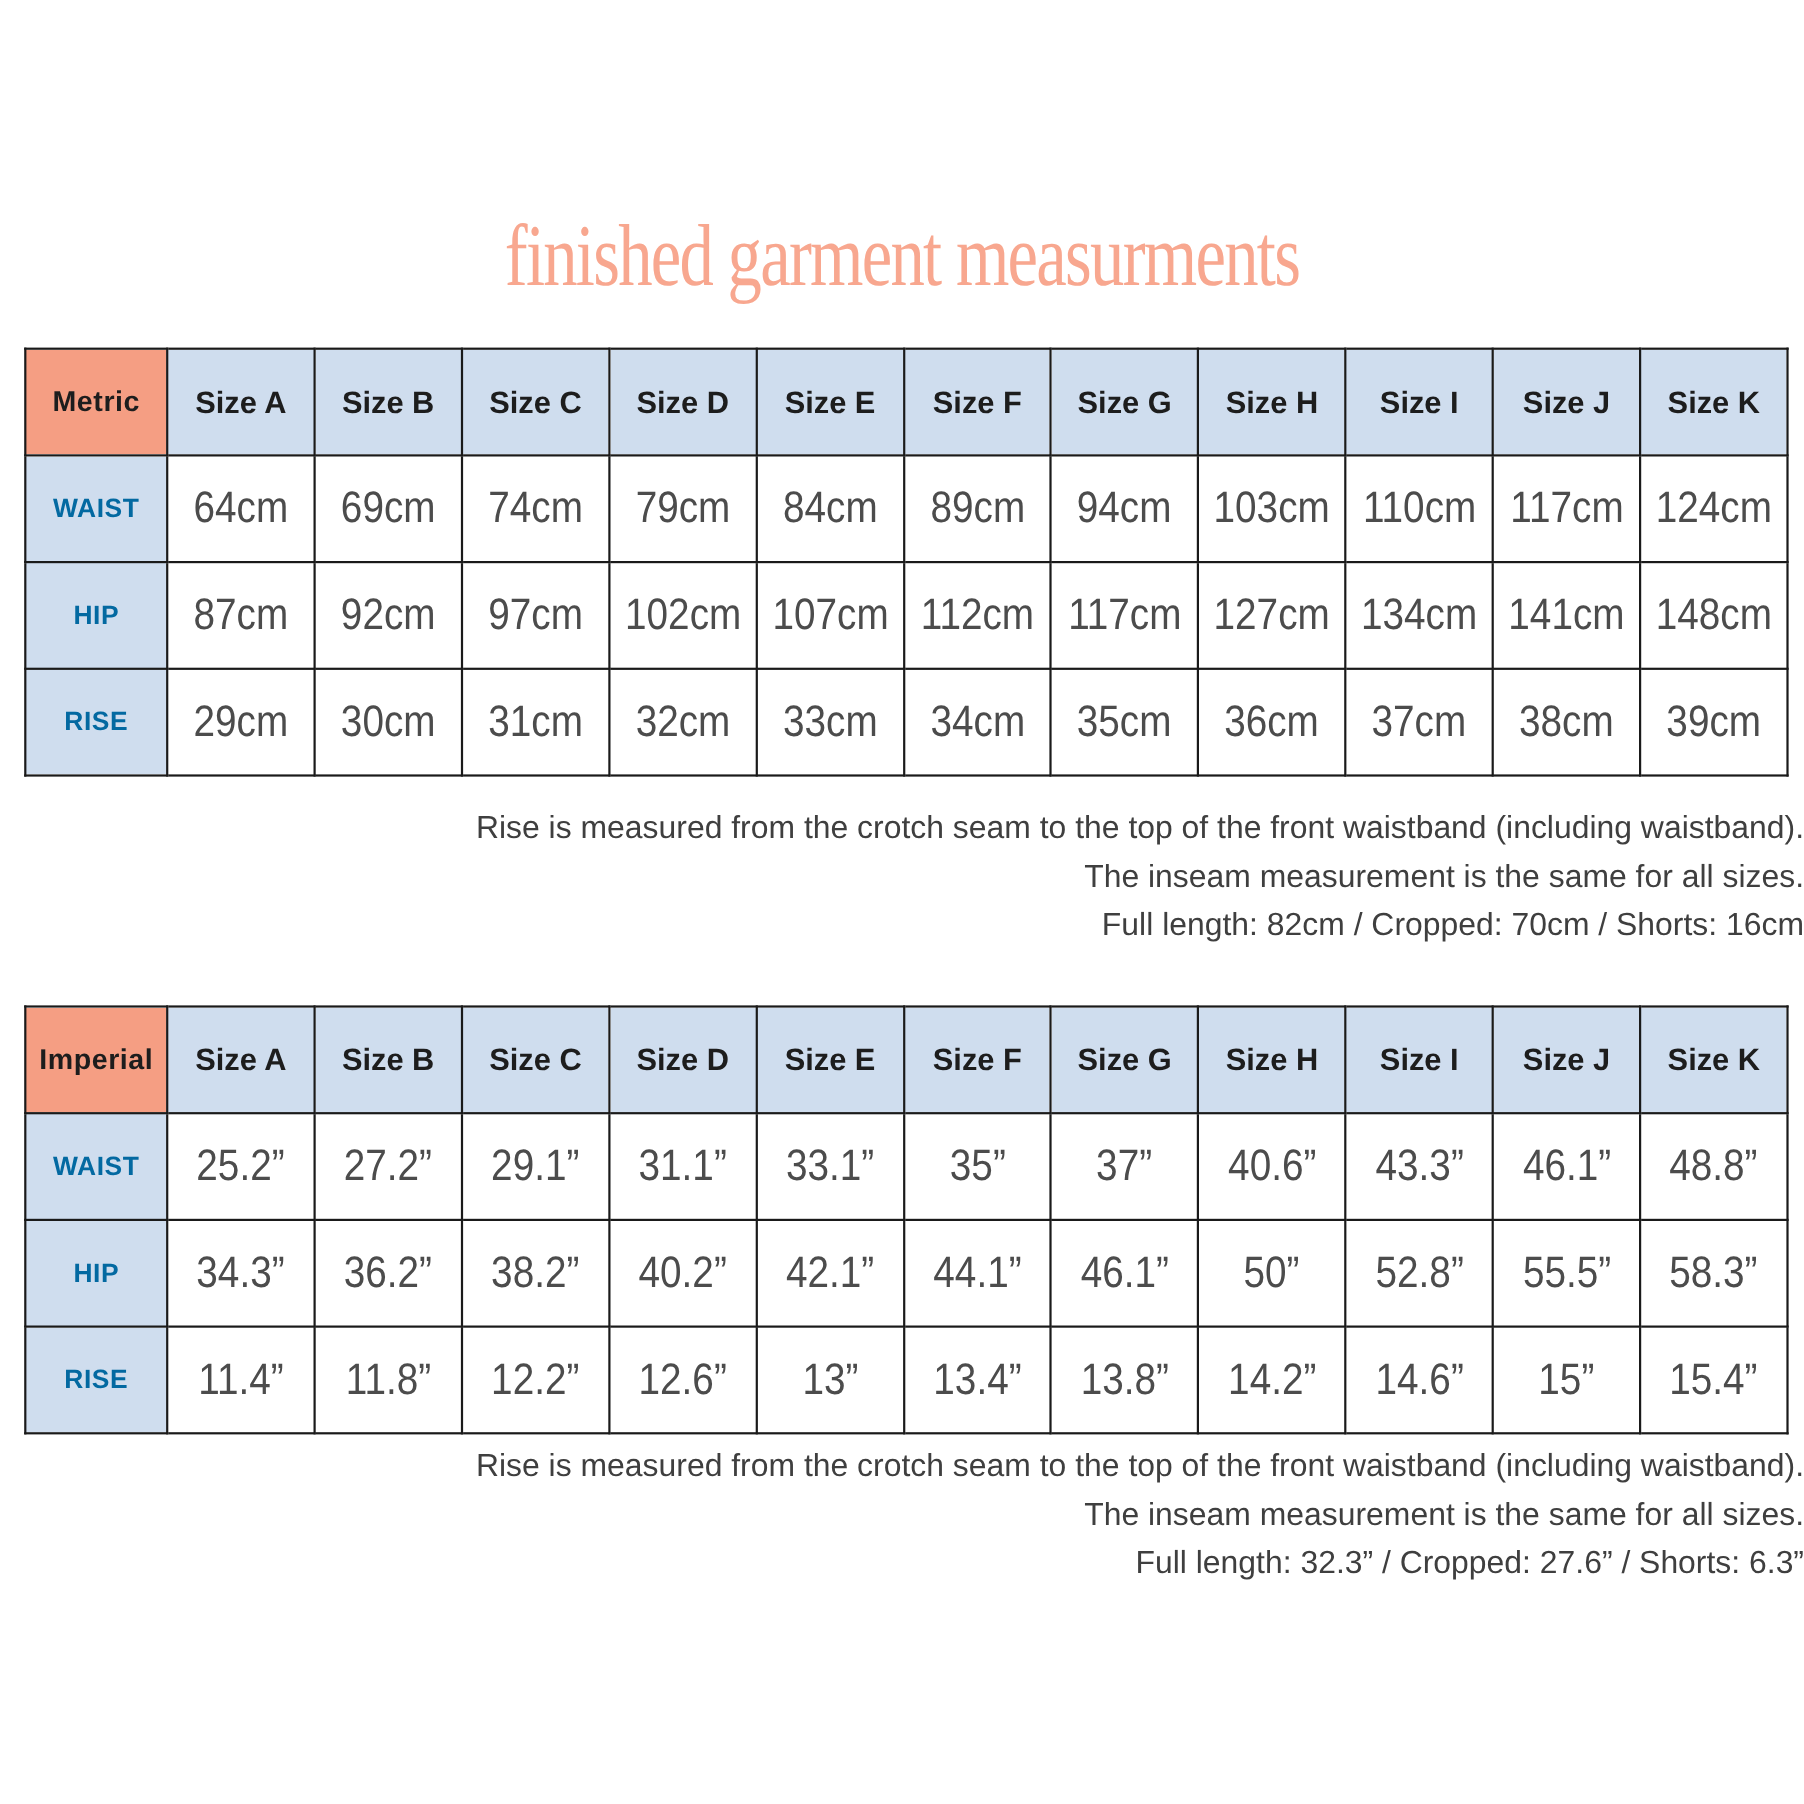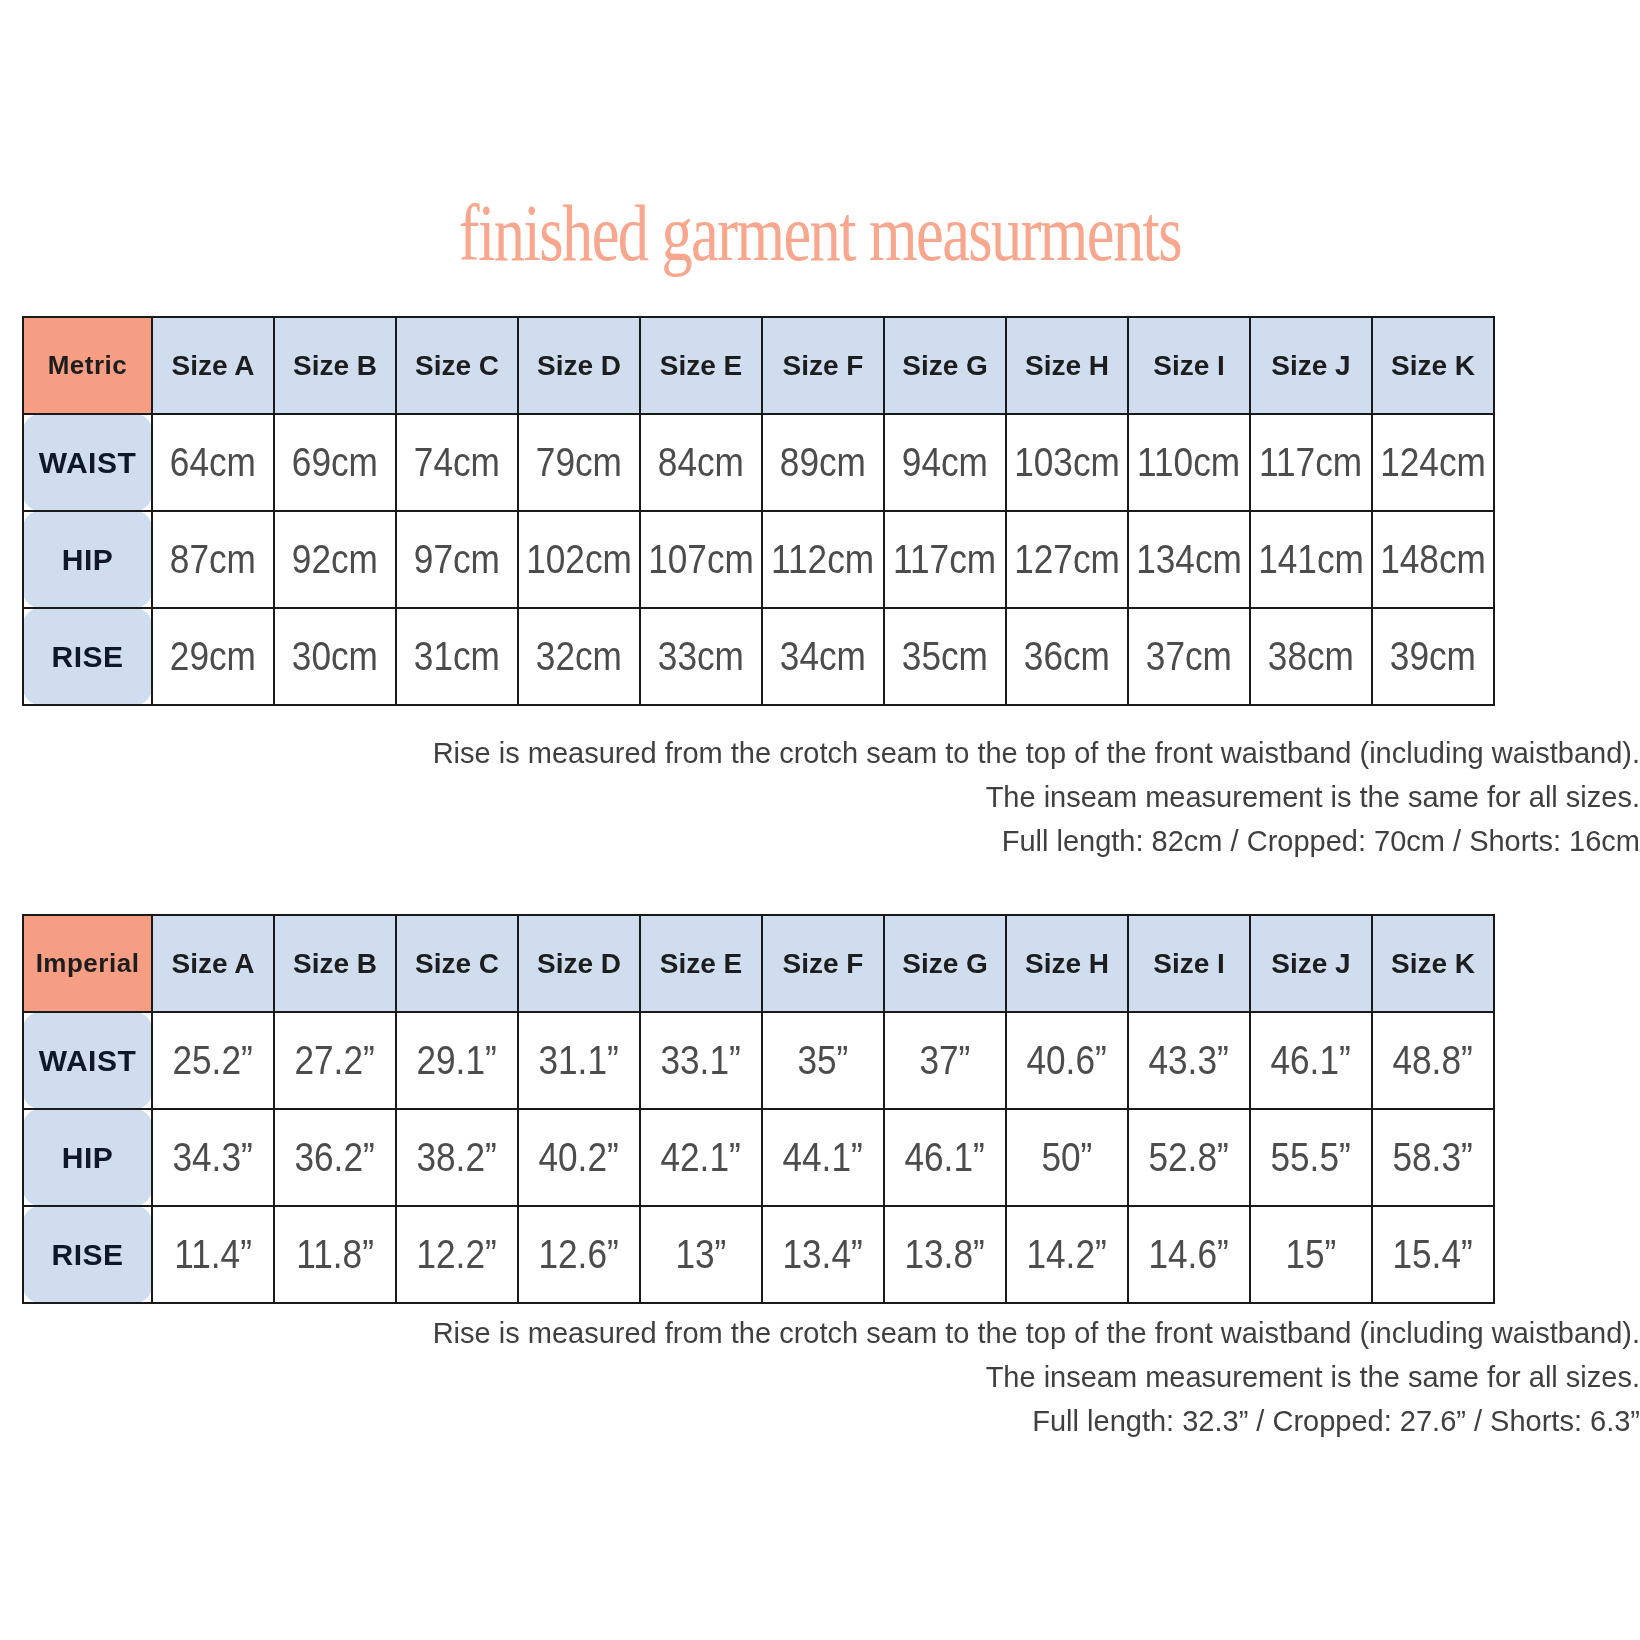--- a/index.html
+++ b/index.html
@@ -23,21 +23,21 @@
     letter-spacing:-2px;
     color:var(--salmon-title,#F8A78F);
     transform:scaleX(0.78);
     transform-origin:center;
     white-space:nowrap;
   }
 
   
   table.size-table{
     position:absolute;left:22px;
-    width:1473px;
+    width:1604px;
     border-collapse:collapse;
     table-layout:fixed;
   }
   table.size-table.metric{top:316px;}
   table.size-table.imperial{top:890px;margin-top:24px;}
   table.size-table th, table.size-table td{
     border:2px solid var(--border,#1A1A1A);
     height:95px;
     padding:0;
     text-align:center;
@@ -49,23 +49,22 @@
     background:var(--salmon,#F59E83);
     font-size:26px;font-weight:700;color:#1d1d1d;
     letter-spacing:0.5px;
   }
   th.size-h{
     background:var(--blue,#CFDDEE);
     font-size:28px;font-weight:700;color:#1d1d1d;
   }
   th.row-h{
     background:var(--blue,#CFDDEE);
-    font-size:30px;font-weight:700;color:#0f172a;
+    font-size:24px;font-weight:700;color:#0369a1;
     letter-spacing:0.5px;
-    border-radius:17px;
   }
   td.val{background:#ffffff;}
   td.val span{
     display:inline-block;
     font-size:40px;font-weight:400;color:#4c4c4c;
     transform:scaleX(0.88);
     transform-origin:center;
     white-space:nowrap;
   }
 

